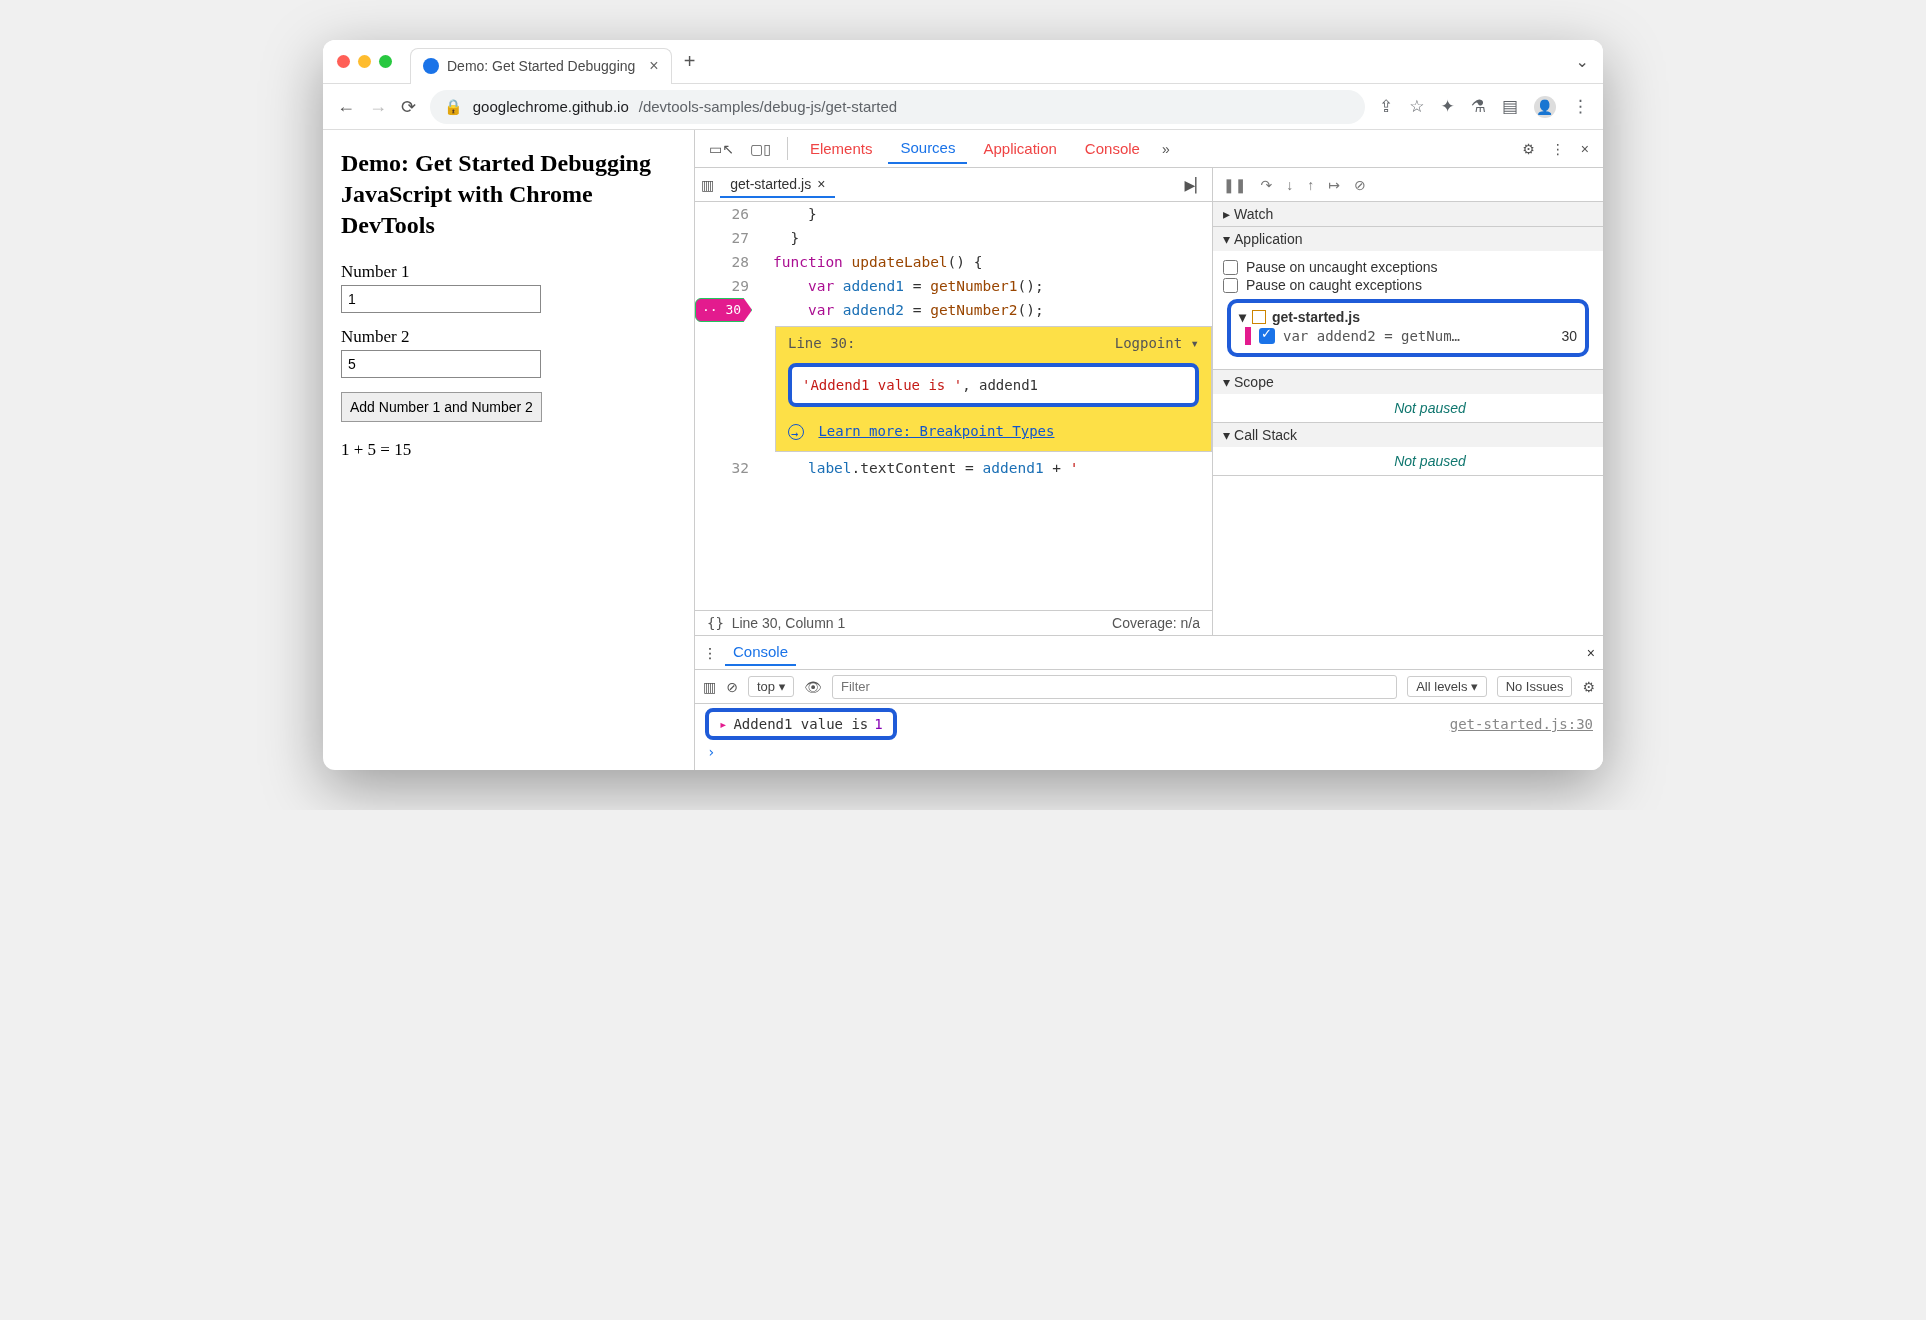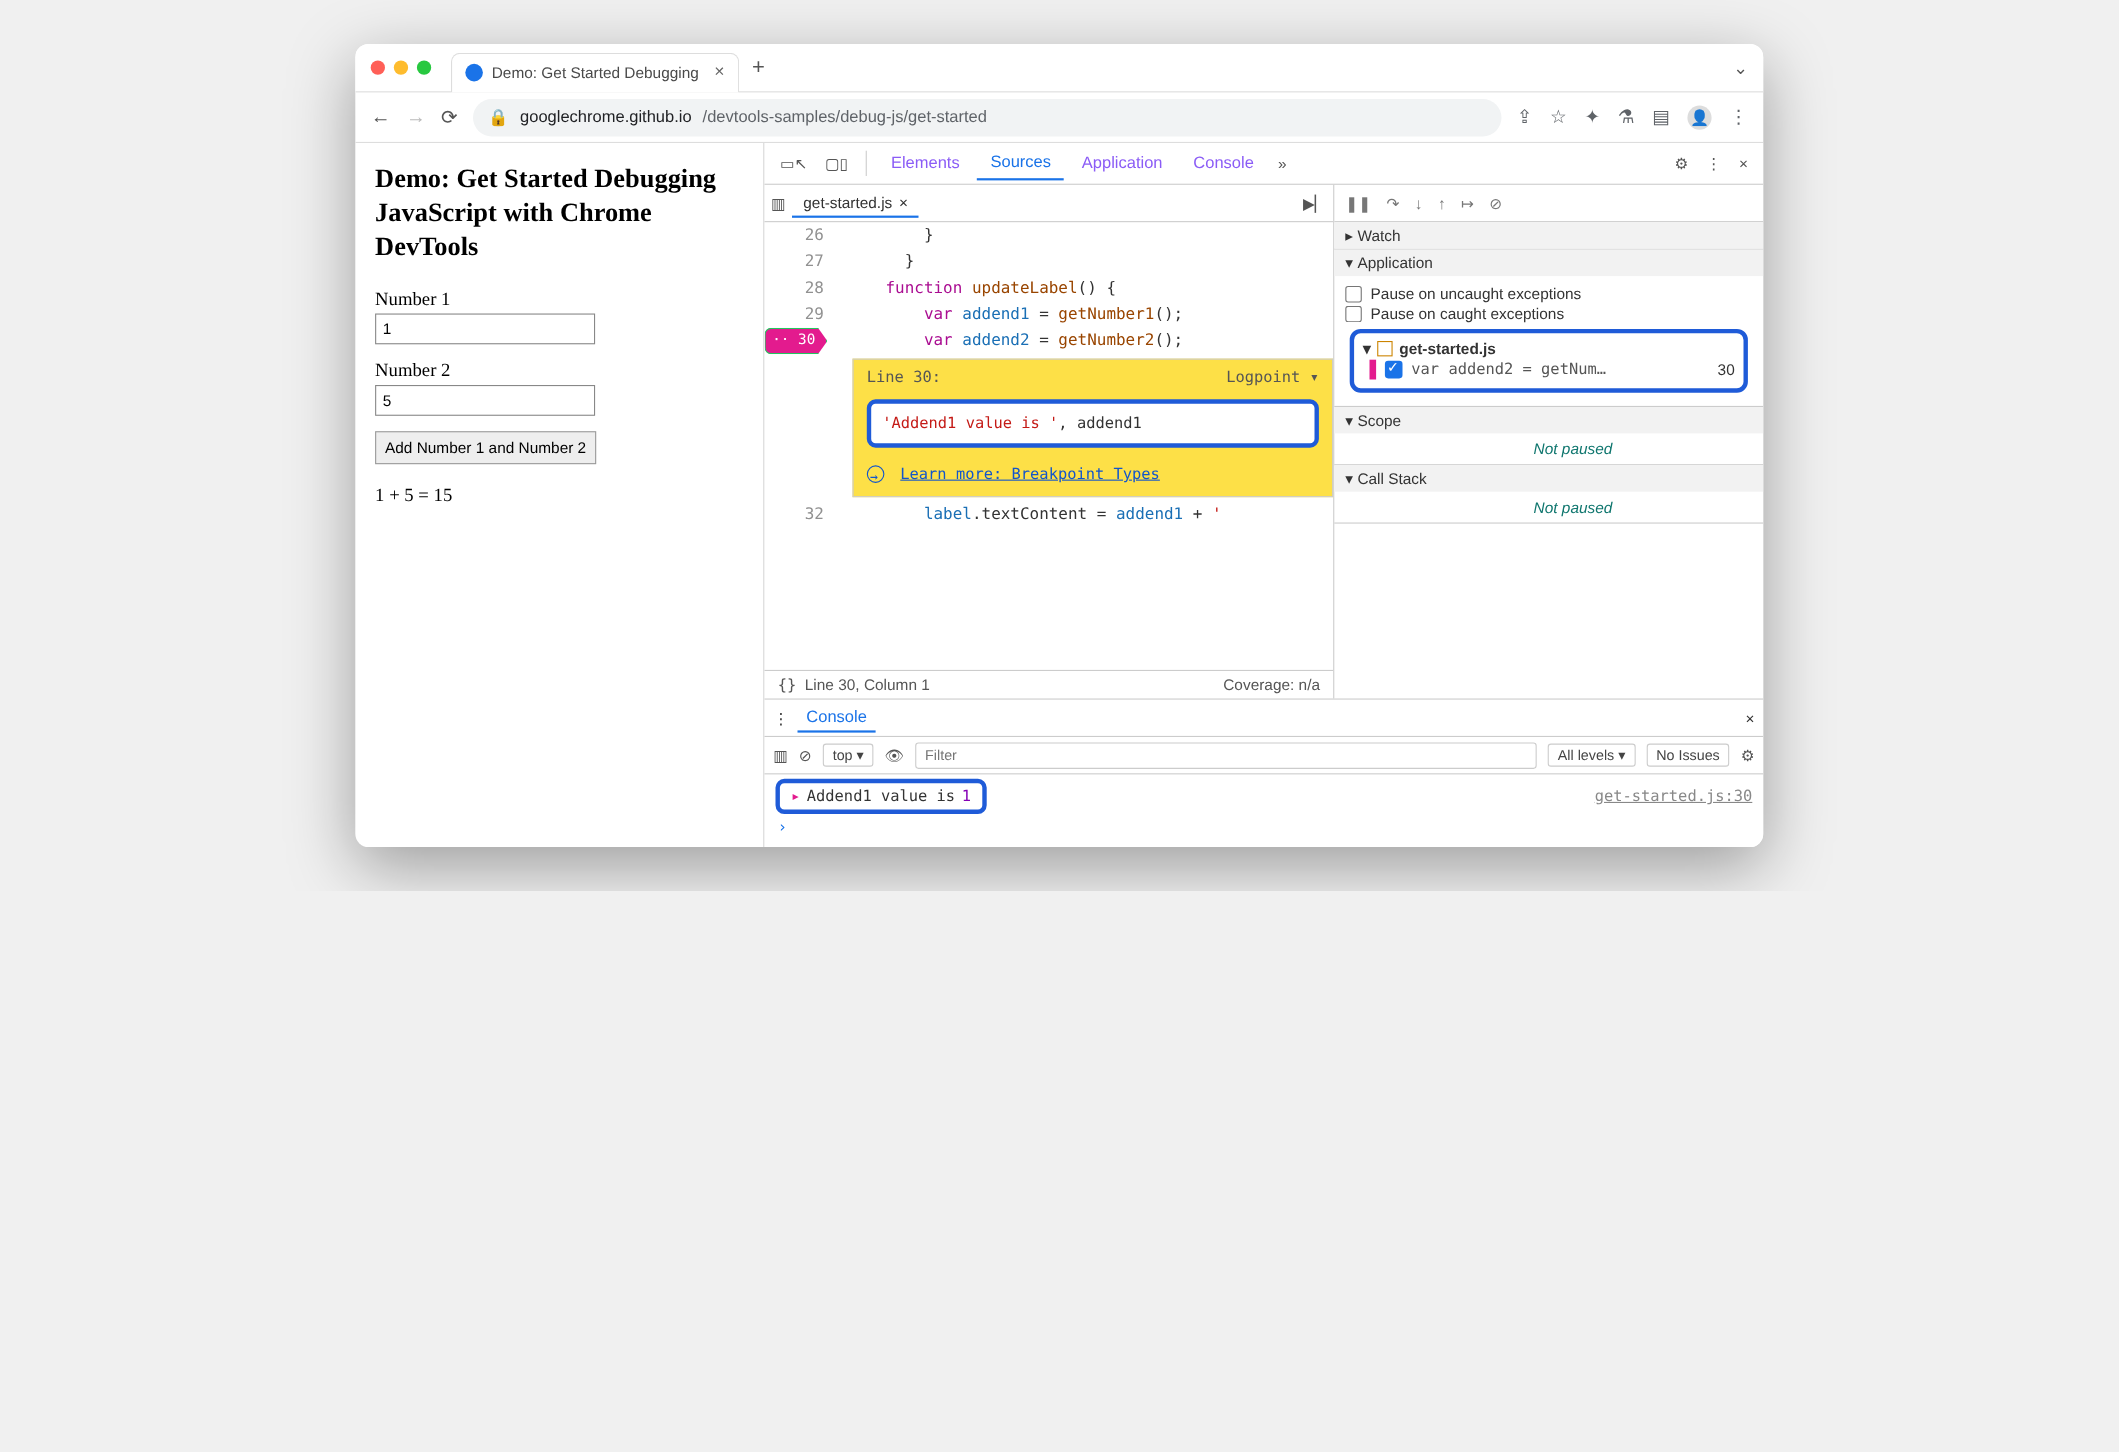--- a/index.html
+++ b/index.html
@@ -69,31 +69,31 @@
   }
   .page h1 { font-family:"Times New Roman", serif; font-size:24px; font-weight:bold; margin-bottom:20px; line-height:1.3; }
   .page label { display:block; font-family:"Times New Roman", serif; font-size:17px; margin-bottom:3px; }
   .page input[type=text] { width:200px; height:28px; border:1px solid #888; padding:2px 6px; font-size:14px; margin-bottom:14px; }
   .page button.add { border:1px solid #999; background:#eee; padding:6px 8px; font-size:14px; }
   .page .result { margin-top:18px; font-family:"Times New Roman",serif; font-size:17px; }
   
   .devtools { flex:1; display:flex; flex-direction:column; background:#fff; color:#333; font-size:14px; }
   .dt-tabs { display:flex; align-items:center; border-bottom:1px solid #ccc; height:38px; padding:0 8px; gap:4px; }
   .dt-tabs .icon { padding:4px 6px; color:#555; }
-  .dt-tabs .tabname { padding:6px 12px; color:#8b5cf6; font-size:15px; }
+  .dt-tabs .tabname { padding:6px 12px; color:#ef4444; font-size:15px; }
   .dt-tabs .tabname.active { color:#1a73e8; border-bottom:2px solid#1a73e8; }
   .dt-tabs .spacer { flex:1; }
   .dt-body { flex:1; display:flex; min-height:0; }
   
   .sources-main { flex:1; display:flex; flex-direction:column; border-right:1px solid #ccc; min-width:0; }
   .sources-header { display:flex; align-items:center; height:34px; border-bottom:1px solid #ccc; padding:0 6px; gap:6px; }
   .sources-header .file-tab { display:flex; align-items:center; gap:6px; padding:4px 10px; border-bottom:2px solid #1a73e8; color:#333; font-size:14px; }
   .sources-header .rt { margin-left:auto; color:#555; }
   .code-area { flex:1; overflow:auto; font-family:Menlo,Consolas,monospace; font-size:14.5px; line-height:24px; position:relative; }
-  .code-line { display:flex;gap:32px; }
+  .code-line { display:flex; }
   .gutter { width:64px; text-align:right; color:#919191; padding-right:10px; user-select:none; }
   .code { white-space:pre; padding-left:14px; }
   .kw { color:#aa0d91; }
   .fn { color:#994500; }
   .id { color:#1a6fb5; }
   .str { color:#c41a16; }
   
   .linewrap { position:relative; }
   .logpoint-marker {
     position:absolute; left:0; top:0;

